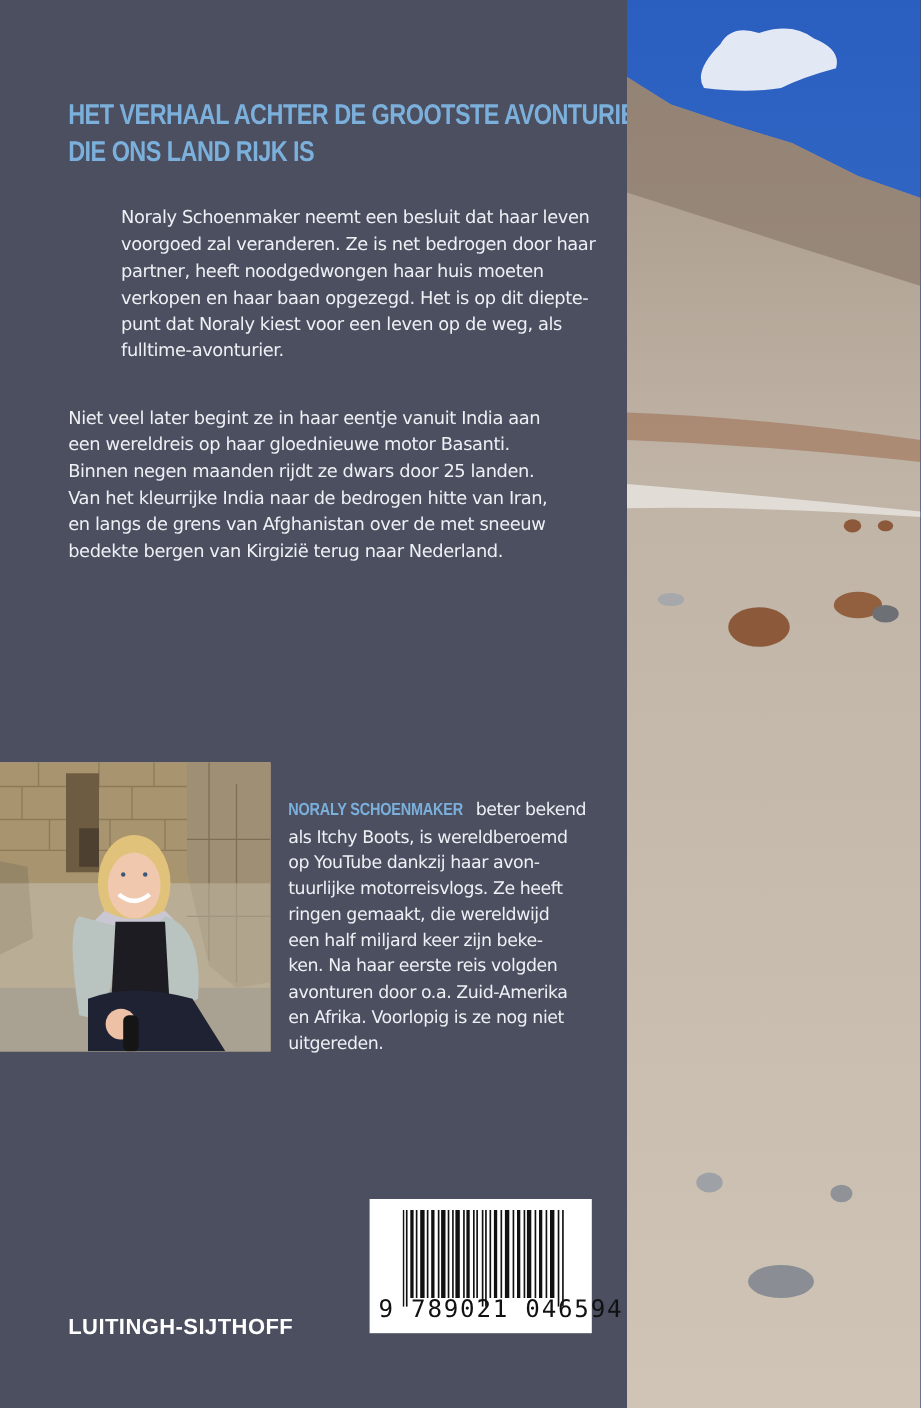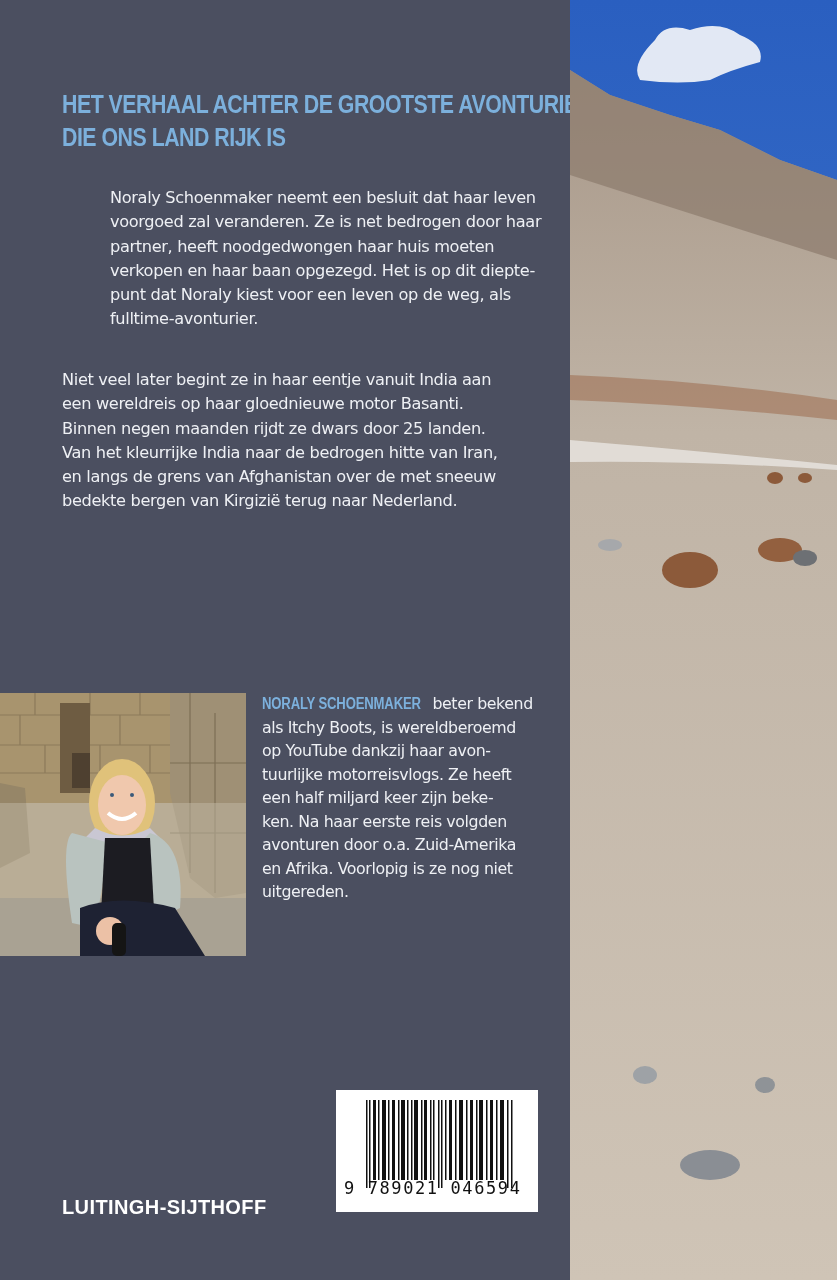--- a/index.html
+++ b/index.html
@@ -5,26 +5,26 @@
   html, body { margin:0; padding:0; }
   body { width:837px; height:1280px; position:relative; overflow:hidden; background:#4b4f60; font-family:"DejaVu Sans", sans-serif; }
   .panel { position:absolute; left:0; top:0; width:570px; height:1280px; background:#4b4f60; }
   .headline { position:absolute; left:62px; top:88px; width:500px; color:#7cb0dc; font-family:"Liberation Sans", sans-serif; font-weight:bold; font-size:26px; line-height:33px; letter-spacing:-0.6px; transform:scaleX(0.82); transform-origin:left top; white-space:nowrap; }
   .body-text { position:absolute; left:62px; width:500px; color:#eef0f4; font-family:"DejaVu Sans", sans-serif; font-size:16.2px; line-height:24.3px; letter-spacing:-0.35px; }
   .body-text .line { display:block; white-space:nowrap; }
   .p1 { top:186px;margin-left:48px; }
   .p2 { top:368px; }
   .p3 { top:548px; }
   .author-photo { position:absolute; left:0; top:693px; width:246px; height:263px; overflow:hidden; background:#a89a84; }
-  .bio { position:absolute; left:262px; top:692px; width:300px; color:#eef0f4; font-family:"DejaVu Sans", sans-serif; font-size:15.8px; line-height:23.5px; letter-spacing:-0.4px; }
+  .bio { position:absolute; left:262px; top:724px; width:300px; color:#eef0f4; font-family:"DejaVu Sans", sans-serif; font-size:15.8px; line-height:23.5px; letter-spacing:-0.4px; }
   .bio .line { display:block; white-space:nowrap; }
   .bio .name { color:#7cb0dc; font-family:"Liberation Sans", sans-serif; font-weight:bold; font-size:16px; display:inline-block; transform:scaleX(0.82); transform-origin:left center; margin-right:-28px; letter-spacing:-0.2px; }
   .barcode-box { position:absolute; left:336px; top:1090px; width:202px; height:122px; background:#ffffff; }
   .barcode-bars { position:absolute; left:30px; top:10px; width:150px; height:88px; }
-  .barcode-digits { position:absolute; left:8px; top:88px; width:190px; font-family:"DejaVu Sans Mono", monospace; font-size:17px; color:#111; letter-spacing:1.6px; white-space:nowrap; }
+  .barcode-digits { position:absolute; left:8px; top:88px; width:190px; font-family:"DejaVu Sans Mono", monospace; font-size:22px; color:#111; letter-spacing:1.6px; white-space:nowrap; }
   .publisher { position:absolute; left:62px; top:1196px; color:#ffffff; font-family:"Liberation Sans", sans-serif; font-weight:bold; font-size:20px; letter-spacing:0.4px; }
   .landscape { position:absolute; left:570px; top:0; width:267px; height:1280px; overflow:hidden; }
 </style>
 </head>
 <body>
 
 <div class="panel">
   <div class="headline">
     <span class="line" style="display:block">HET VERHAAL ACHTER DE GROOTSTE AVONTURIER</span>
     <span class="line" style="display:block">DIE ONS LAND RIJK IS</span>
@@ -76,20 +76,21 @@
       <ellipse cx="110" cy="238" rx="14" ry="14" fill="#ecc1a6"></ellipse>
       <rect x="112" y="230" width="14" height="33" rx="5" fill="#151515"></rect>
     </svg>
   </div>
 
   <div class="bio">
     <span class="line"><span class="name">NORALY SCHOENMAKER</span><span> beter bekend</span></span>
     <span class="line">als Itchy Boots, is wereldberoemd</span>
     <span class="line">op YouTube dankzij haar avon-</span>
     <span class="line">tuurlijke motorreisvlogs. Ze heeft</span>
+    <span class="line">ringen gemaakt, die wereldwijd</span>
     <span class="line">een half miljard keer zijn beke-</span>
     <span class="line">ken. Na haar eerste reis volgden</span>
     <span class="line">avonturen door o.a. Zuid-Amerika</span>
     <span class="line">en Afrika. Voorlopig is ze nog niet</span>
     <span class="line">uitgereden.</span>
   </div>
 
   <div class="barcode-box">
     <svg class="barcode-bars" viewBox="0 0 150 88" preserveAspectRatio="none">
       <g fill="#111">

